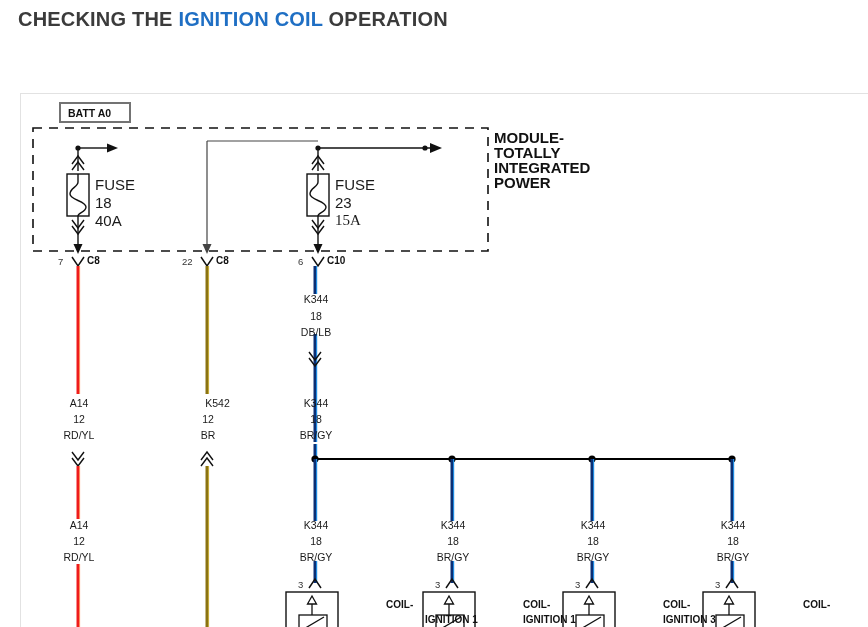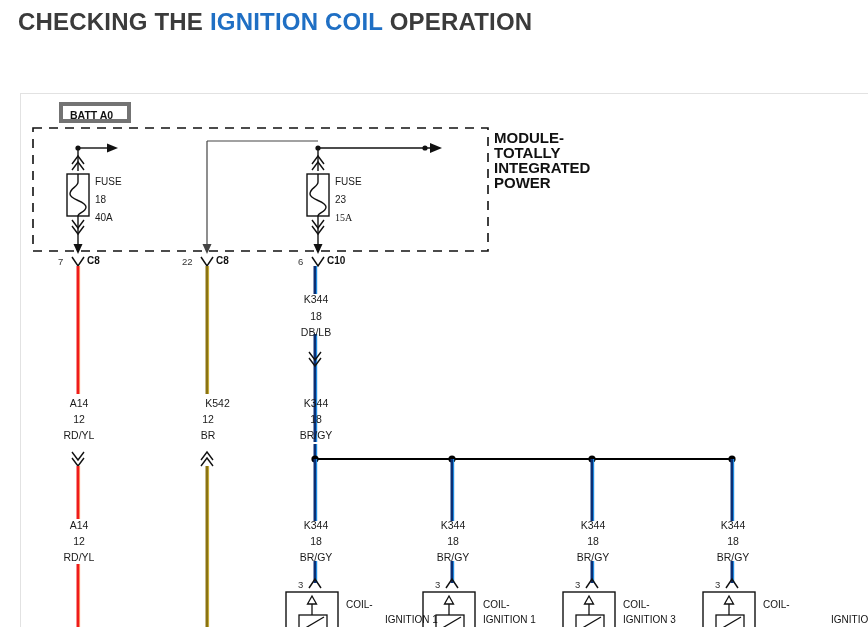--- a/index.html
+++ b/index.html
@@ -11,21 +11,21 @@
     width: 868px;
     height: 627px;
     font-family: "Liberation Sans", sans-serif;
     position: relative;
     overflow: hidden;
   }
   #page-title {
     position: absolute;
     left: 18px;
     top: 8px;
-    font-size: 24px;
+    font-size: 20px;
     font-weight: bold;
     color: #3b3b3b;
     letter-spacing: 0.2px;
     white-space: nowrap;
   }
   #page-title .accent {
     color: #1f6fc4;
   }
   #diagram-canvas {
     position: absolute;
@@ -57,42 +57,43 @@
   .pin-num {
     font-size: 9.5px;
     color: #333;
   }
   .conn-code {
     font-size: 10px;
     font-weight: bold;
     color: #111;
   }
   .fuse-label {
-    font-size: 10px;
+    font-size: 15px;
     color: #1a1a1a;
   }
   .module-label {
     font-size: 15px;
     font-weight: bold;
     color: #111;
     line-height: 14.5px;
   }
   .coil-label {
     font-size: 10px;
-    font-weight: normal;
+    font-weight: bold;
     color: #111;
     line-height: 15px;
+    margin-left: 40px;
   }
   #batt-box {
     position: absolute;
     left: 38px;
     top: 8px;
     width: 72px;
     height: 21px;
-    border: 4px solid #737373;
+    border: 2px solid #737373;
     background: #ffffff;
     box-sizing: border-box;
   }
   #batt-box span {
     position: absolute;
     left: 7px;
     top: 3px;
     font-size: 10.5px;
     font-weight: bold;
     color: #111;

